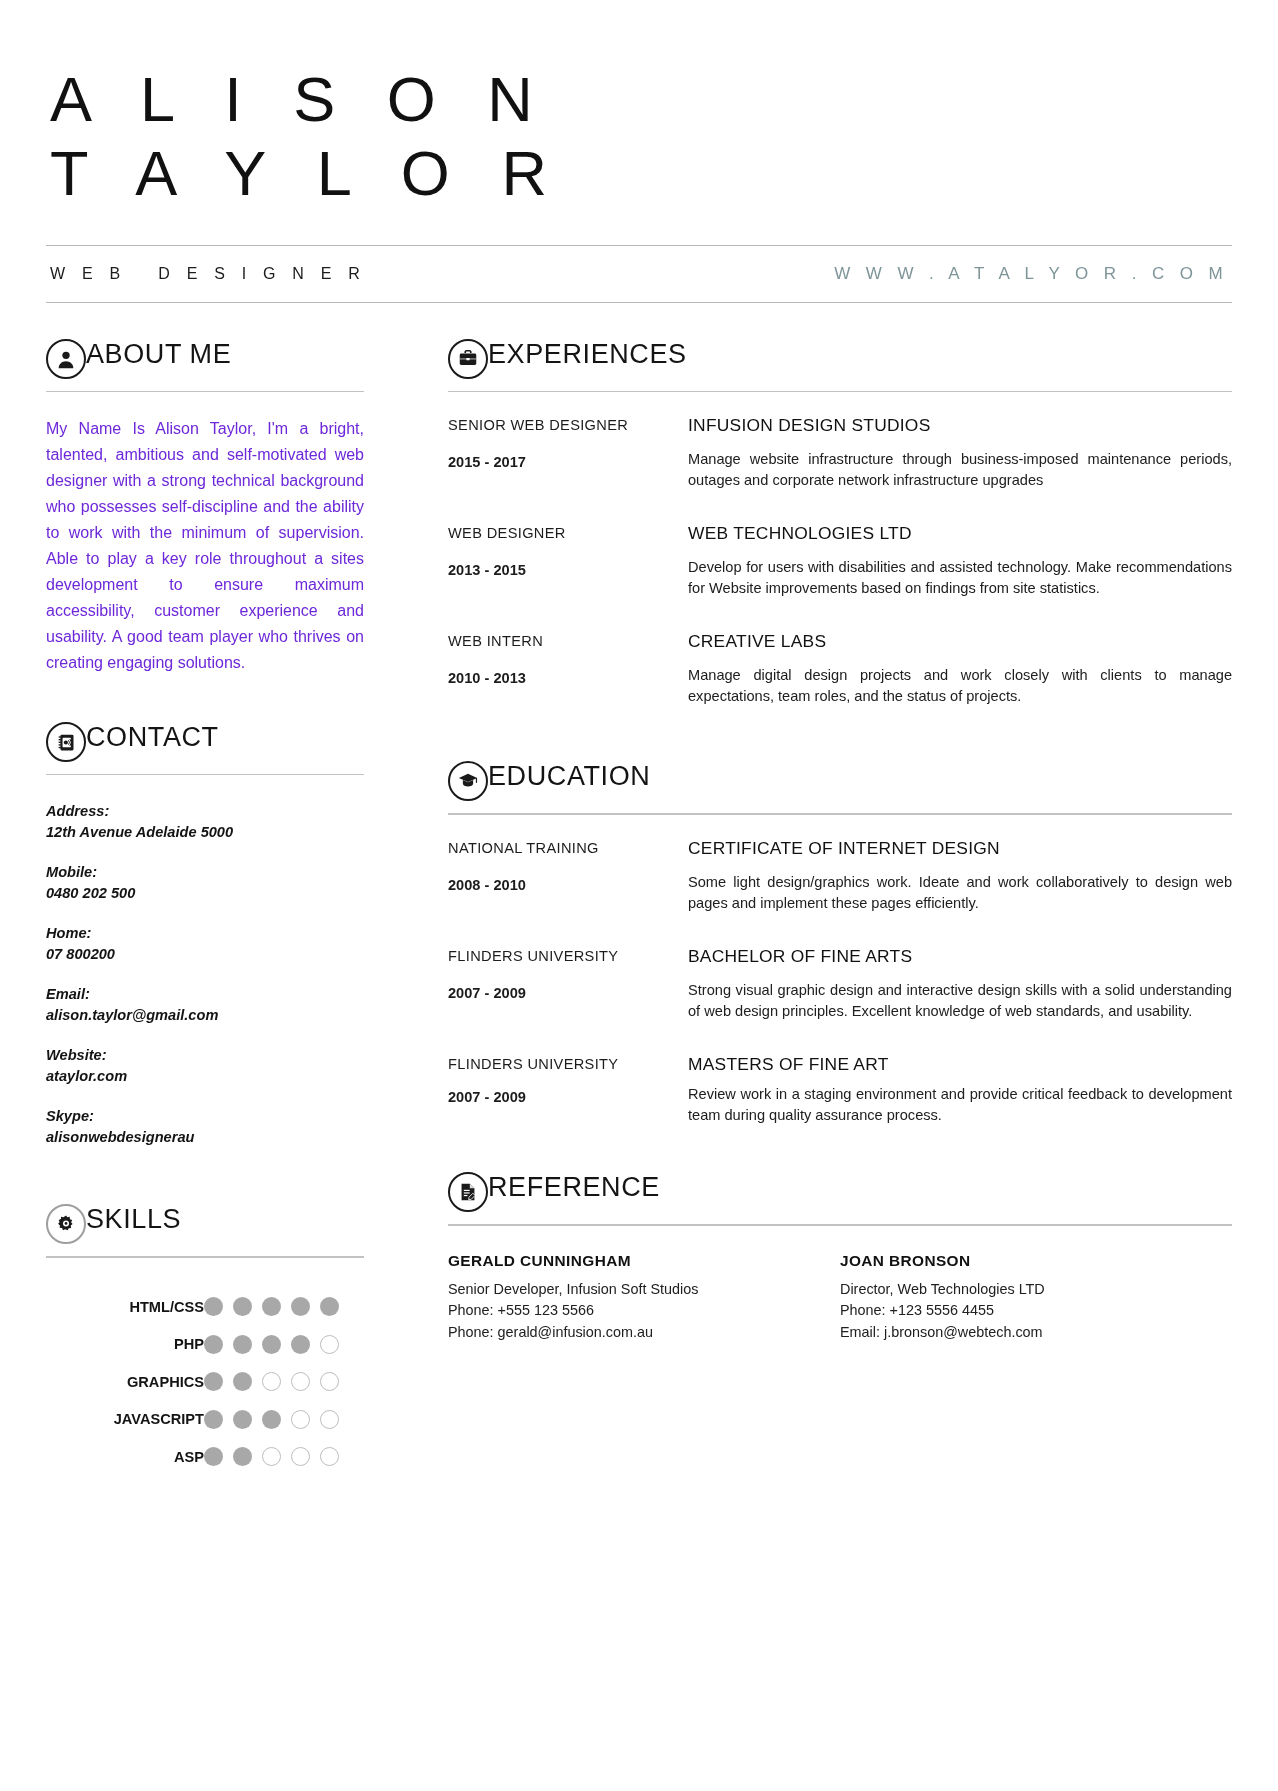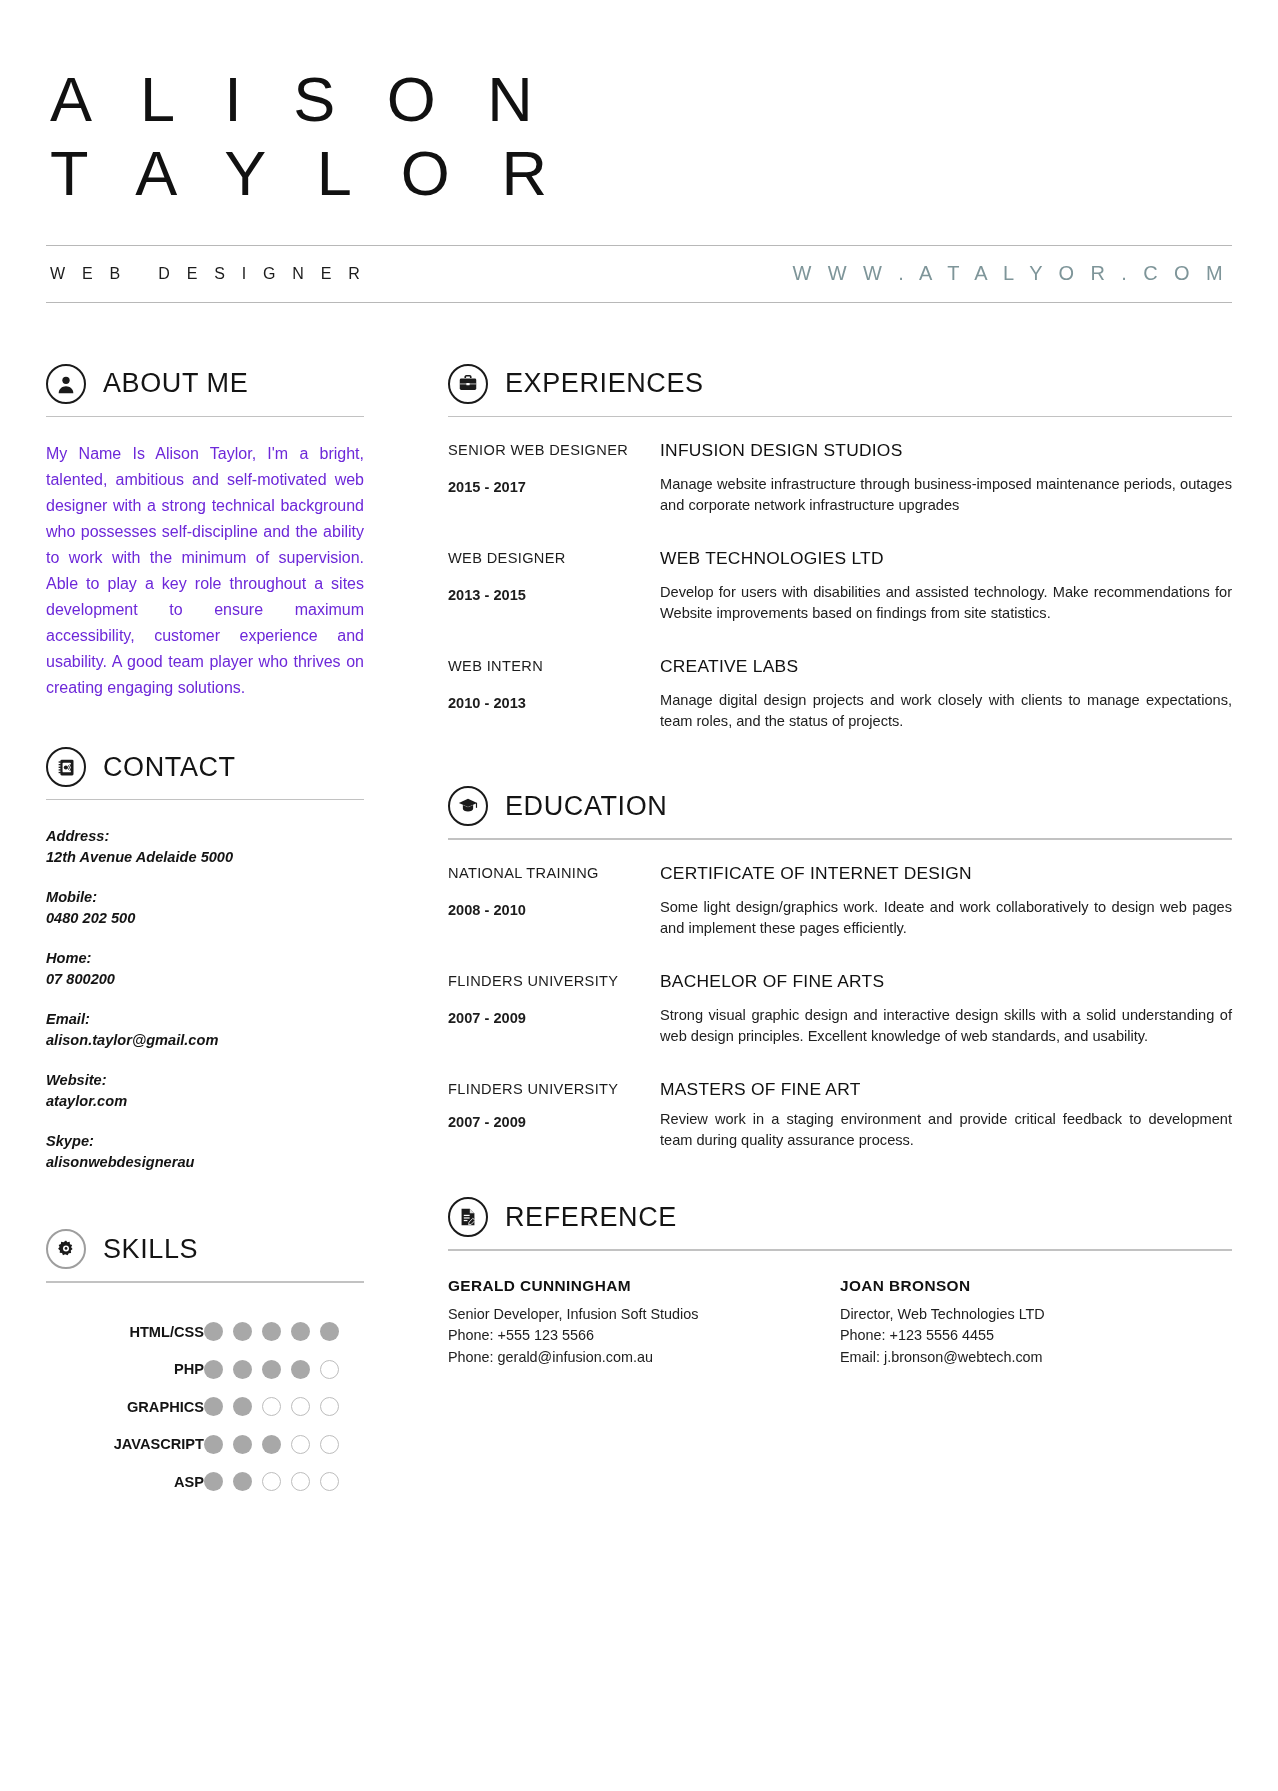--- a/index.html
+++ b/index.html
@@ -47,40 +47,38 @@
     height: 56px;
     padding: 0 4px;
   }
   .header-role {
     font-size: 16px;
     letter-spacing: 6.2px;
     color: #1c1c1c;
     white-space: pre;
   }
   .header-site {
-    font-size: 20px;
+    font-size: 17px;
     letter-spacing: 5.4px;
     color: #7e9599;
     white-space: pre;
   }
 
   
   .columns {
     display: flex;
     margin-top: 36px;
   }
   .col-left { width: 318px; flex: 0 0 318px; }
   .col-right { flex: 1 1 auto; padding-left: 84px; }
 
   
   .section-head {
     display: flex;
-    align-items: center;
-    gap: 17px;
-    margin-top: 25px;
+    align-items: flex-start;
   }
   .sec-icon {
     width: 40px;
     height: 40px;
     flex: 0 0 40px;
     border-radius: 50%;
     border: 2.2px solid #1a1a1a;
     display: flex;
     align-items: center;
     justify-content: center;
@@ -141,21 +139,21 @@
     height: 19px;
     border-radius: 50%;
   }
   .dot.on  { background: #a8a8a8; }
   .dot.off { background: #ffffff; border: 1.6px solid #bdbdbd; }
 
   
   .right-block + .right-block { margin-top: 54px; }
 
   .entries { margin-top: 22px; }
-  .entry { display: flex; margin-bottom: 30px; }
+  .entry { display: flex; margin-bottom: 30px; gap: 28px; }
   .entry:last-child { margin-bottom: 0; }
 
   .entry-left {
     width: 212px;
     flex: 0 0 212px;
     padding-top: 1px;
   }
   .entry-org {
     font-size: 14.6px;
     letter-spacing: 0.35px;

